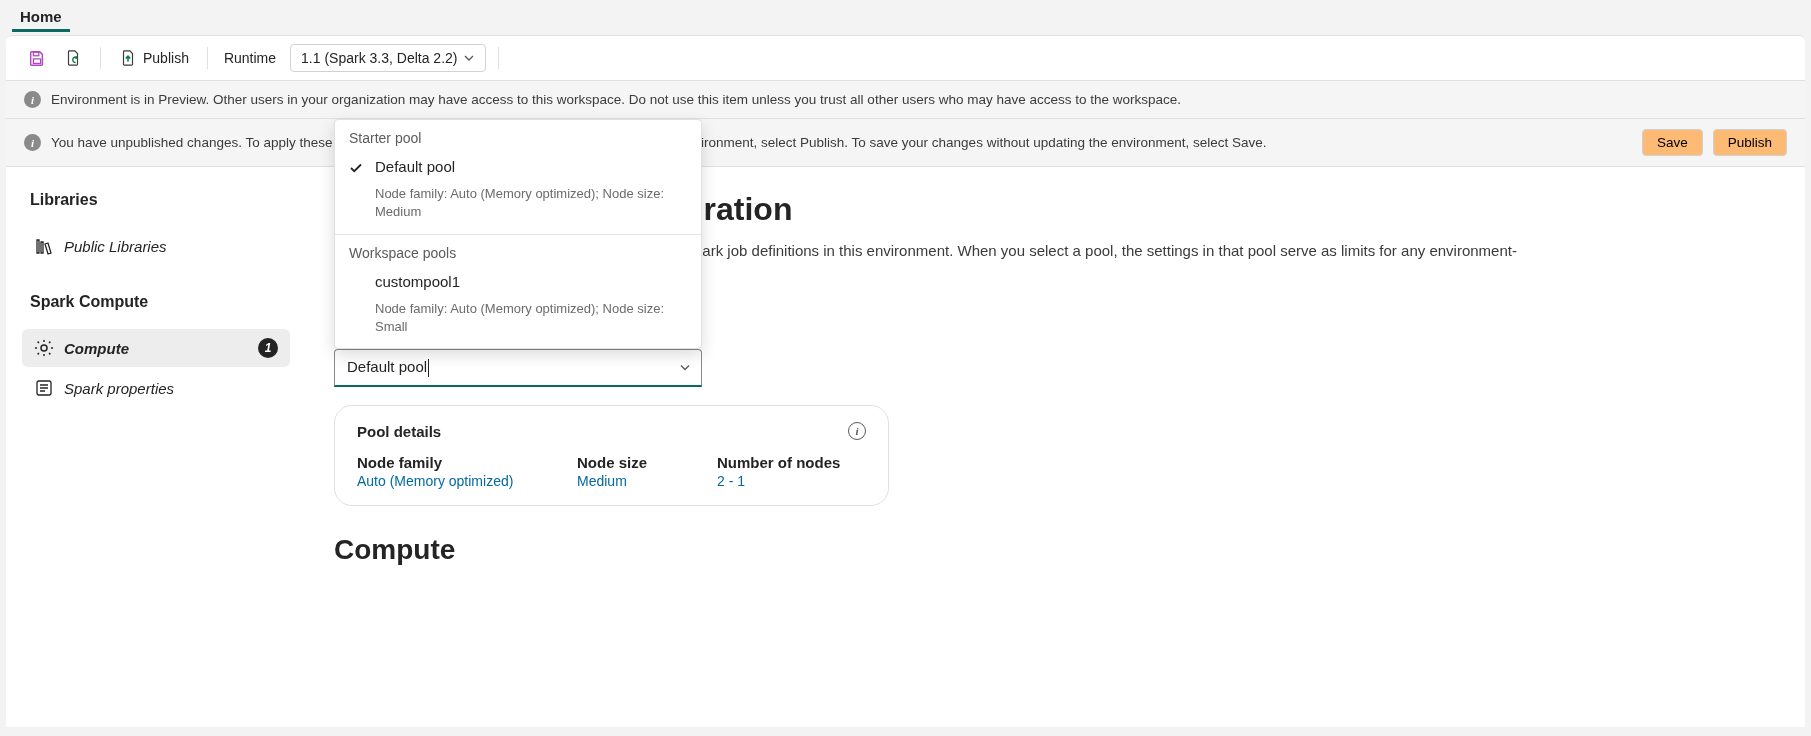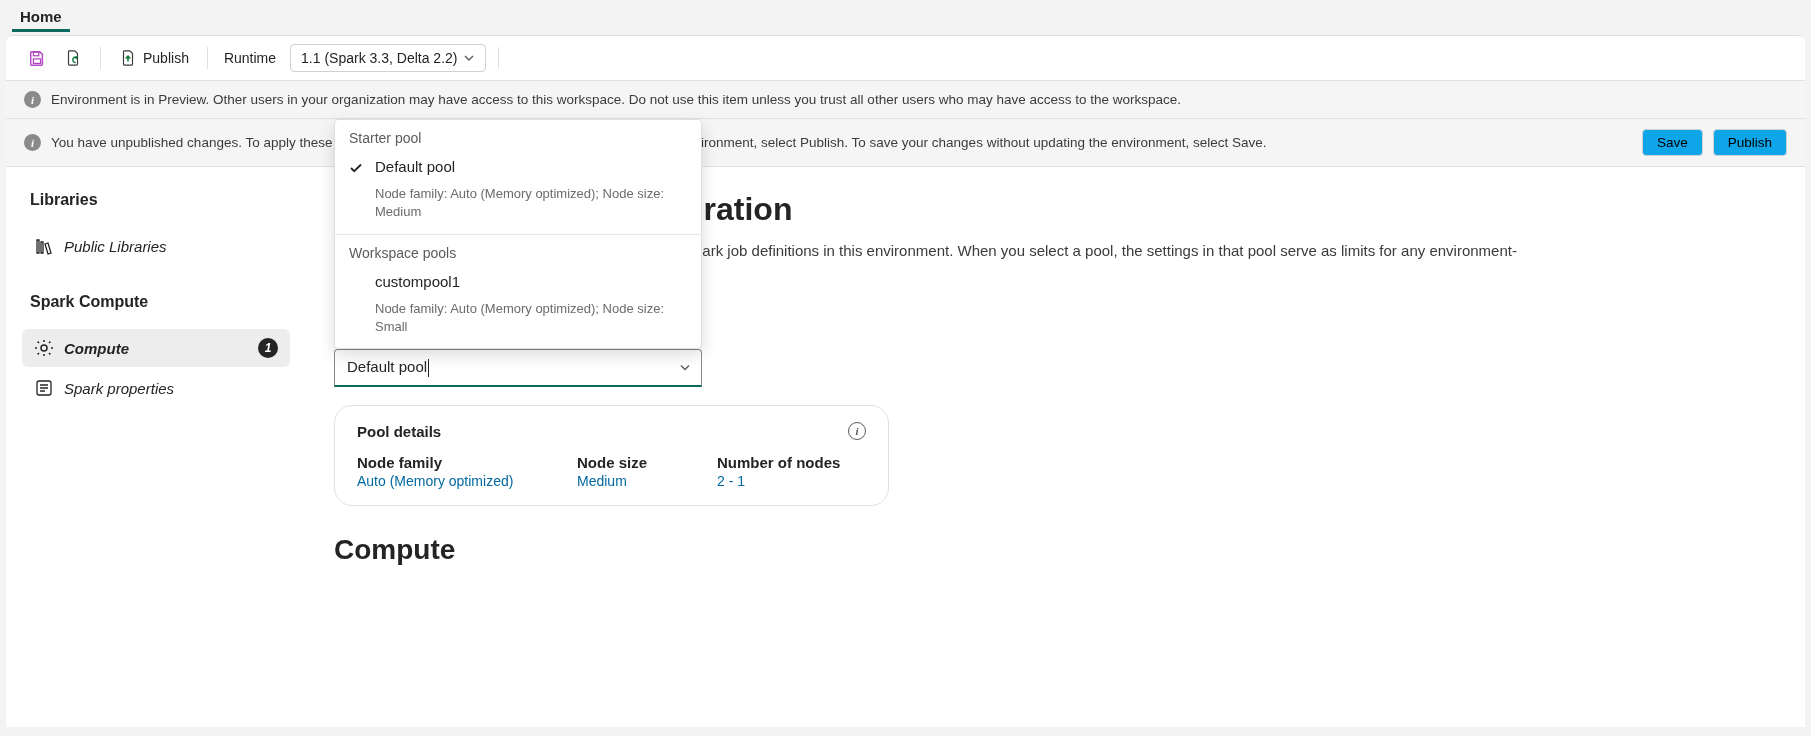--- a/index.html
+++ b/index.html
@@ -8,21 +8,21 @@
 .tab-strip { background: #f3f3f3; padding: 2px 12px 0 12px; display: flex; }
 .tab { padding: 6px 8px 4px; font-weight: 600; font-size: 15px; border-bottom: 3px solid #0b6a5f; cursor: pointer; }
 
 .toolbar { background: #fff; border-top: 1px solid #e0e0e0; border-bottom: 1px solid #e0e0e0; display: flex; align-items: center; gap: 6px; padding: 8px 16px; margin: 3px 6px 0 6px; border-radius: 6px 6px 0 0; }
 .toolbar .divider { width: 1px; height: 22px; background: #e0e0e0; margin: 0 6px; }
 .toolbar-btn { display: flex; align-items: center; gap: 6px; padding: 4px 6px; border: none; background: transparent; cursor: pointer; font-size: 14px; color: #242424; border-radius: 4px; }
 .runtime-select { display: flex; align-items: center; gap: 6px; border: 1px solid #d1d1d1; border-radius: 4px; padding: 5px 10px; cursor: pointer; margin-left: 4px; }
 
 .info-bar { background: #f5f5f5; border-bottom: 1px solid #e0e0e0; display: flex; align-items: center; padding: 10px 18px; gap: 10px; margin: 0 6px; }
 .info-bar .msg { flex: 1; color: #3b3b3b; font-size: 13.5px; }
-.info-bar button { background: #0ea5e9; border: 1px solid #d1d1d1; border-radius: 4px; padding: 5px 14px; cursor: pointer; font-size: 13.5px; }
+.info-bar button { background: #fdba74; border: 1px solid #d1d1d1; border-radius: 4px; padding: 5px 14px; cursor: pointer; font-size: 13.5px; }
 
 .main-area { display: flex; background: #fff; margin: 0 6px; min-height: 560px; }
 
 .sidebar { width: 300px; padding: 24px 16px; }
 .sidebar-section-title { font-weight: 600; font-size: 16px; margin-bottom: 18px; margin-left: 8px; }
 .sidebar-item { display: flex; align-items: center; gap: 10px; padding: 9px 12px; border-radius: 6px; cursor: pointer; font-size: 15px; margin-bottom: 2px; font-style: italic; }
 .sidebar-item.active { background: #ededed; font-weight: 600; }
 .sidebar-item .badge { margin-left: auto; background: #242424; color: #fff; border-radius: 50%; width: 20px; height: 20px; display: flex; align-items: center; justify-content: center; font-size: 12px; font-weight: 600; }
 .sidebar-spacer { height: 26px; }
 

